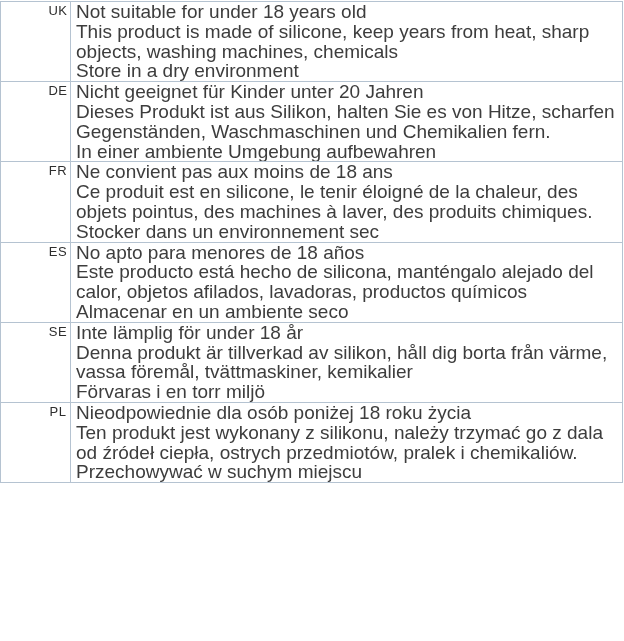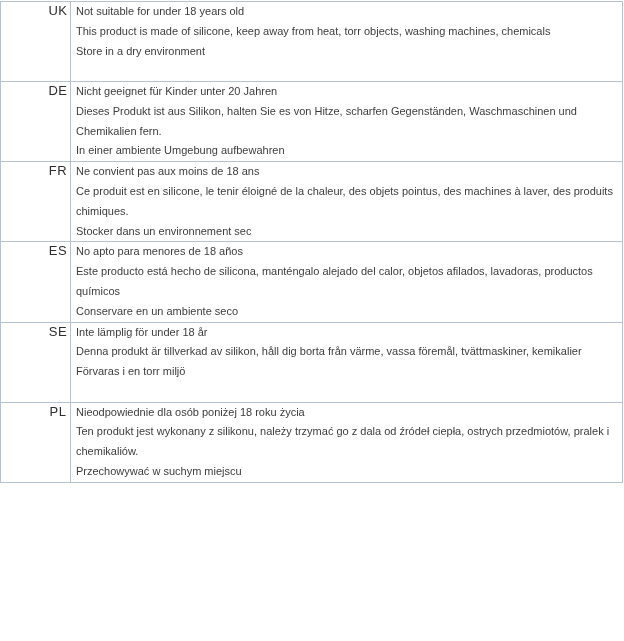--- a/index.html
+++ b/index.html
@@ -37,41 +37,41 @@
     width: 70px;
     text-align: center;
     vertical-align: middle;
     font-size: 13px;
     letter-spacing: 0.5px;
     color: var(--lang_text);
     padding-left: 46px;
   }
   td.text-cell {
     padding: 0 6px 0 5px;
-    font-size: 11px;
+    font-size: 19px;
     line-height: 19.8px;
     color: var(--text);
   }
   td.text-cell .line {
     white-space: normal;
     word-wrap: break-word;
   }
 </style>
 </head>
 <body>
 
 <div class="page">
   <table class="warning-table">
     <tbody>
 
       <tr class="w-row">
         <td class="lang-cell">UK</td>
         <td class="text-cell">
           <div class="line">Not suitable for under 18 years old</div>
-          <div class="line">This product is made of silicone, keep away from heat, torr objects, washing machines, chemicals</div>
+          <div class="line">This product is made of silicone, keep years from heat, sharp objects, washing machines, chemicals</div>
           <div class="line">Store in a dry environment</div>
         </td>
       </tr>
 
       <tr class="w-row">
         <td class="lang-cell">DE</td>
         <td class="text-cell">
           <div class="line">Nicht geeignet für Kinder unter 20 Jahren</div>
           <div class="line">Dieses Produkt ist aus Silikon, halten Sie es von Hitze, scharfen Gegenständen, Waschmaschinen und Chemikalien fern.</div>
           <div class="line">In einer ambiente Umgebung aufbewahren</div>
@@ -86,21 +86,21 @@
           <div class="line">Stocker dans un environnement sec</div>
         </td>
       </tr>
 
 
       <tr class="w-row">
         <td class="lang-cell">ES</td>
         <td class="text-cell">
           <div class="line">No apto para menores de 18 años</div>
           <div class="line">Este producto está hecho de silicona, manténgalo alejado del calor, objetos afilados, lavadoras, productos químicos</div>
-          <div class="line">Conservare en un ambiente seco</div>
+          <div class="line">Almacenar en un ambiente seco</div>
         </td>
       </tr>
 
 
       <tr class="w-row">
         <td class="lang-cell">SE</td>
         <td class="text-cell">
           <div class="line">Inte lämplig för under 18 år</div>
           <div class="line">Denna produkt är tillverkad av silikon, håll dig borta från värme, vassa föremål, tvättmaskiner, kemikalier</div>
           <div class="line">Förvaras i en torr miljö</div>

